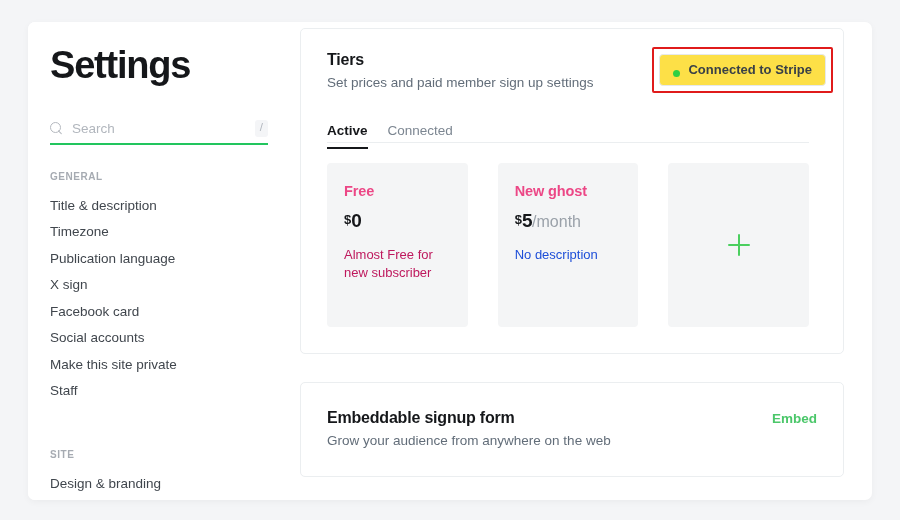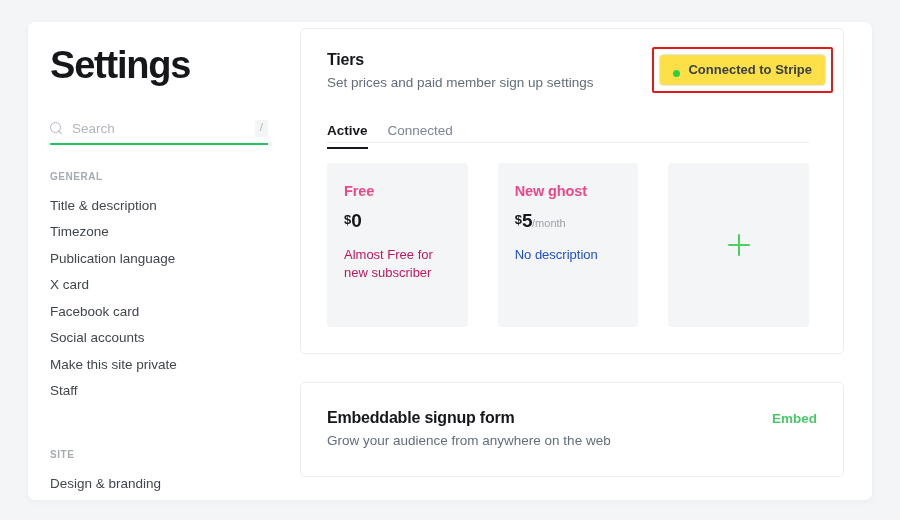--- a/index.html
+++ b/index.html
@@ -232,21 +232,21 @@
     font-size: 13px;
     font-weight: 700;
     vertical-align: 3px;
   }
   .amt {
     font-size: 19px;
     font-weight: 700;
     letter-spacing: -0.4px;
   }
   .per {
-    font-size: 11px;
+    font-size: 16px;
     color: #9aa1a9;
     font-weight: 400;
   }
   .tier-desc {
     margin-top: 16px;
     font-size: 13px;
     line-height: 1.42;
     color: #be185d;
   }
   .tier-desc.muted { color: #1d4ed8; }
@@ -291,21 +291,21 @@
         <span class="search-icon"></span>
         <input class="search-input" type="text" placeholder="Search" style="">
         <span class="kbd">/</span>
       </div>
 
       <nav class="nav-group general">
         <div class="group-label">GENERAL</div>
         <div class="nav-item">Title &amp; description</div>
         <div class="nav-item">Timezone</div>
         <div class="nav-item">Publication language</div>
-        <div class="nav-item">X card</div>
+        <div class="nav-item">X sign</div>
         <div class="nav-item">Facebook card</div>
         <div class="nav-item">Social accounts</div>
         <div class="nav-item">Make this site private</div>
         <div class="nav-item">Staff</div>
       </nav>
 
       <nav class="nav-group site">
         <div class="group-label">SITE</div>
         <div class="nav-item">Design &amp; branding</div>
       </nav>

